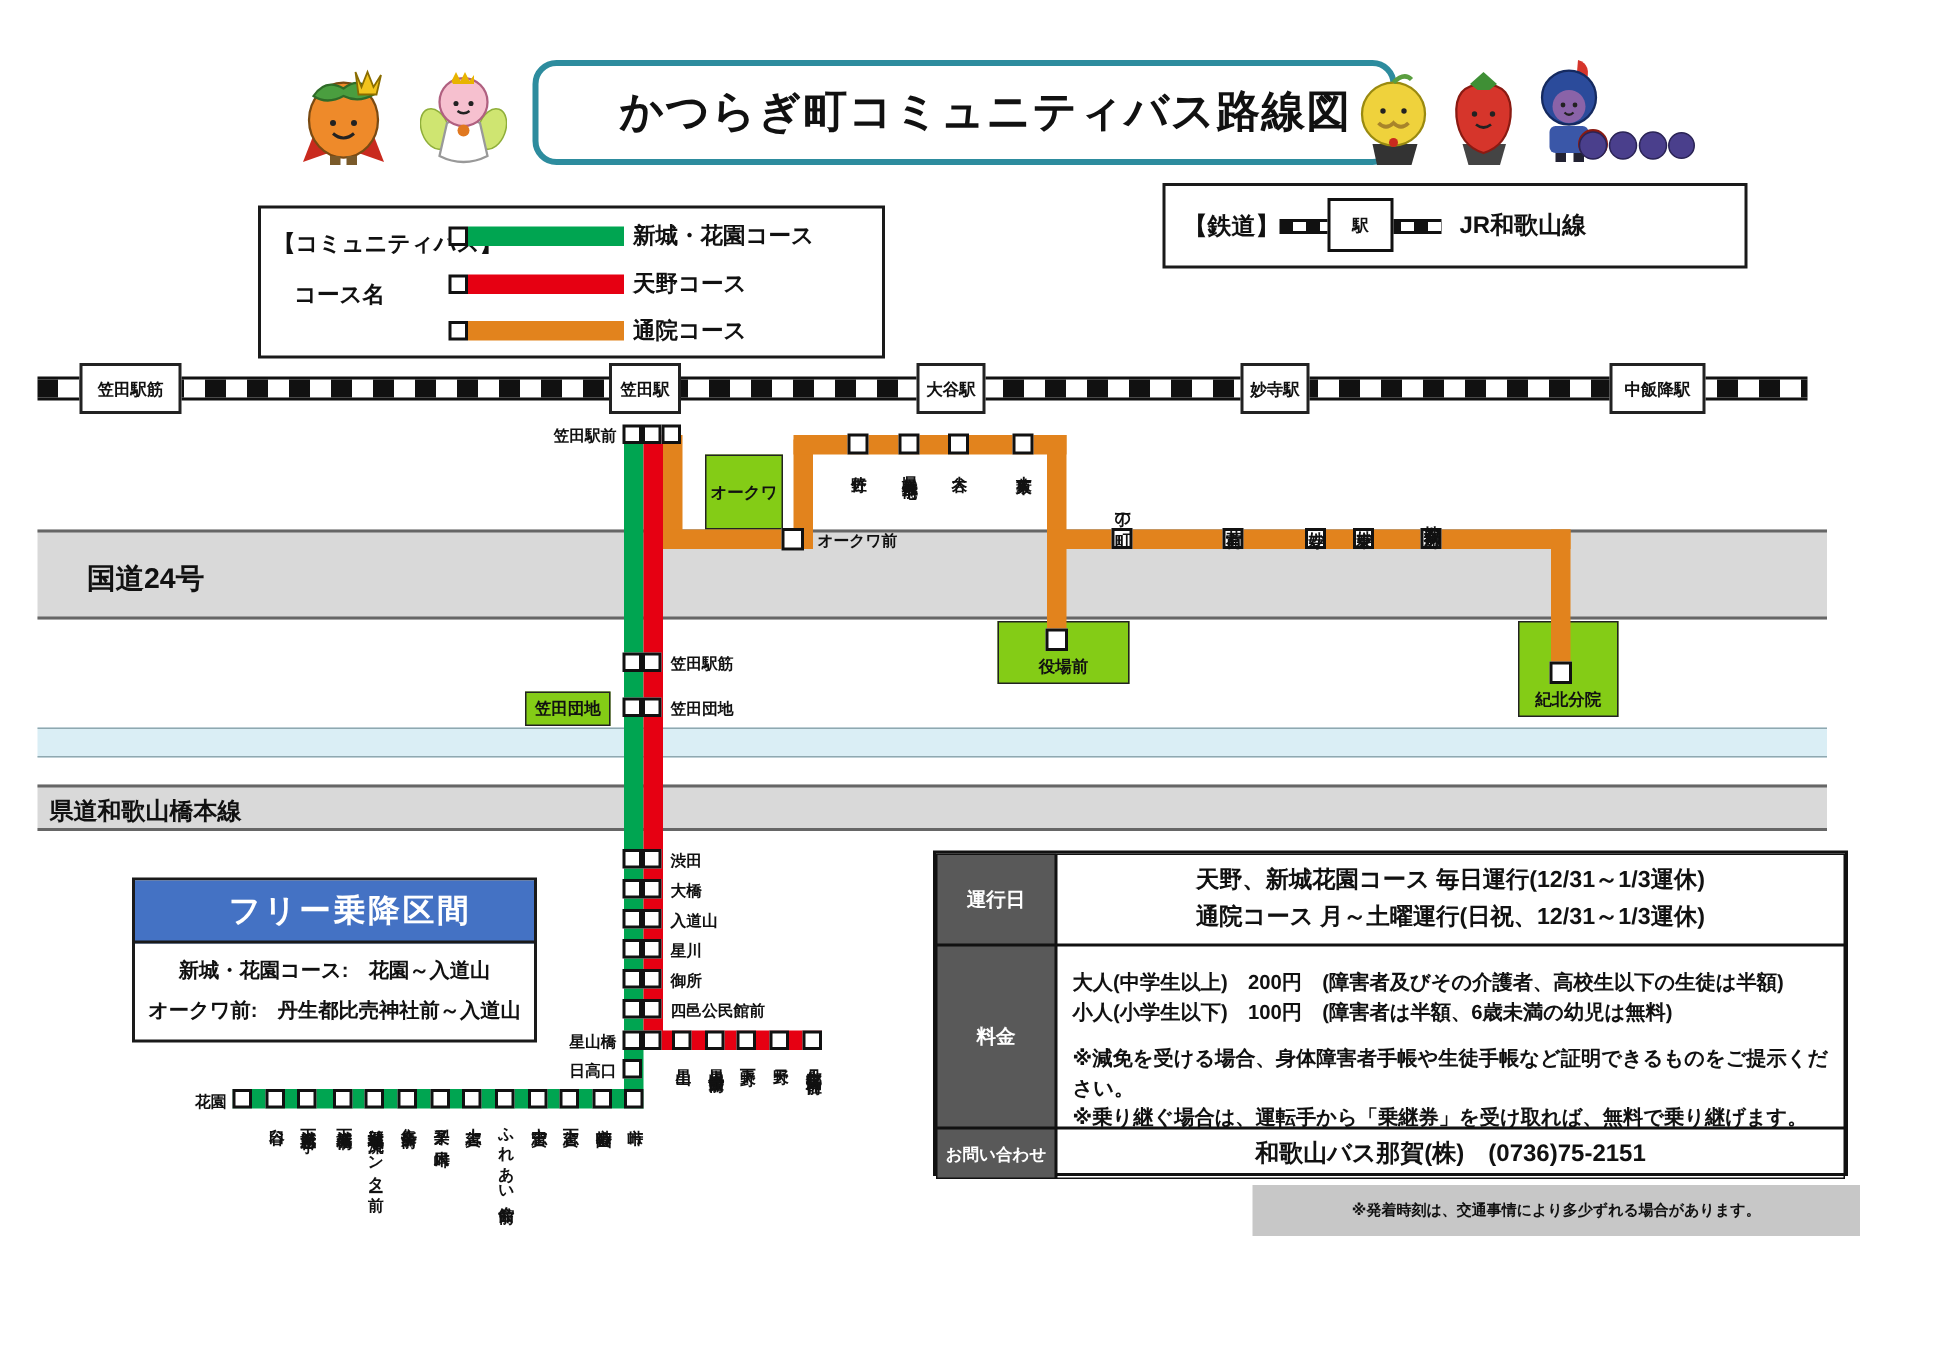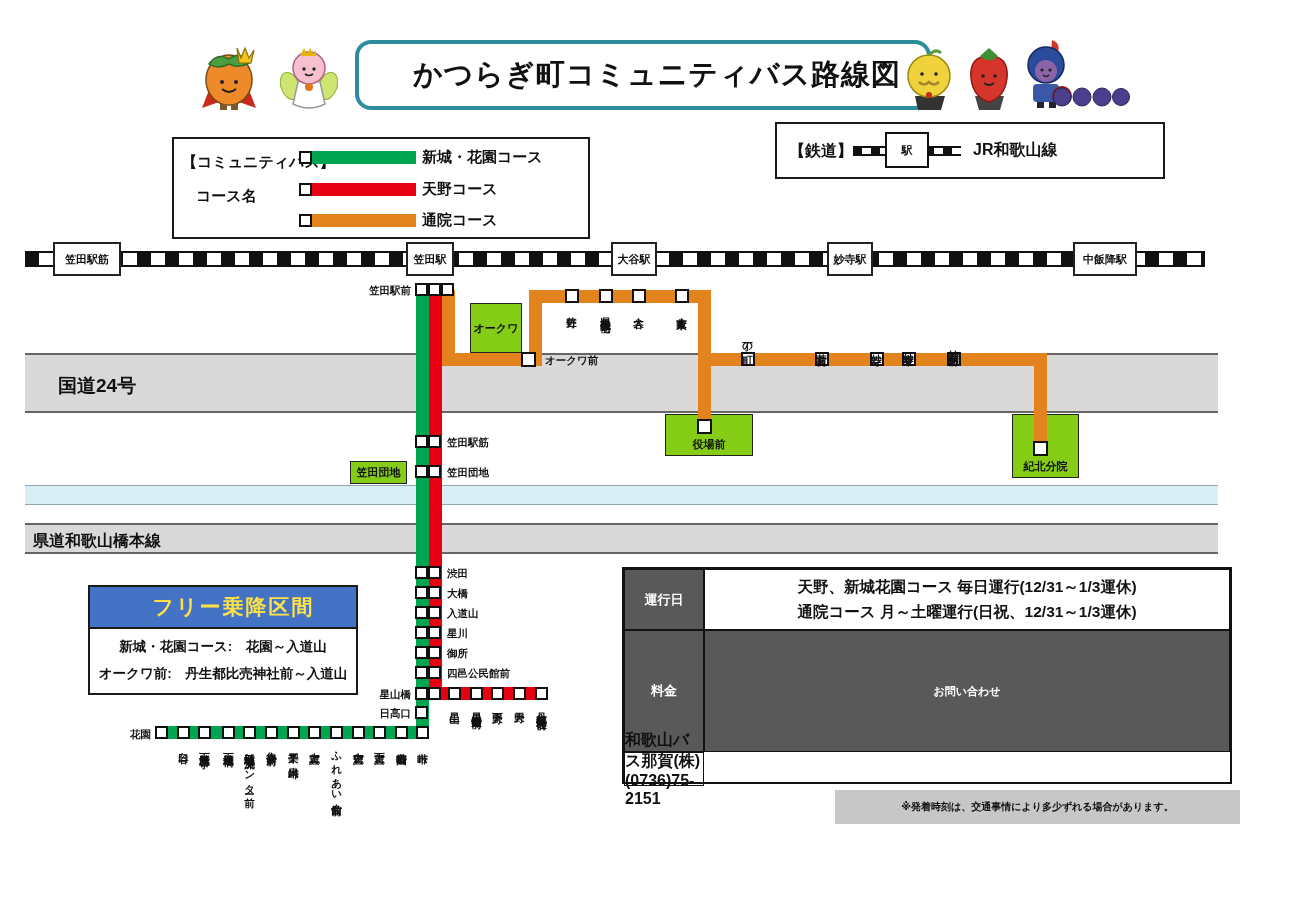--- a/index.html
+++ b/index.html
@@ -48,21 +48,21 @@
   .vlabel{position:absolute;writing-mode:vertical-rl;text-orientation:upright;font-size:10.5px;font-weight:bold;
     letter-spacing:1px;line-height:1.15;transform:translateX(-50%);}
   .vlabel-above{transform:translate(-50%,-100%);}
   .vwrap{height:42px;}
   .wbox{position:absolute;background:#84cc16;border:1.5px solid #222;box-sizing:border-box;display:flex;
     justify-content:center;font-size:11px;font-weight:bold;}
   .wbox-center{align-items:center;}
   .wbox-bottom{align-items:flex-end;padding-bottom:3px;}
   
   .free-box{position:absolute;left:88px;top:585px;width:270px;height:110px;border:2px solid #1a1a1a;background:#fff;box-sizing:border-box;}
-  .free-head{height:40px;background:#4472C4;border-bottom:2px solid #1a1a1a;color:#fde047;display:flex;align-items:center;justify-content:center;
+  .free-head{height:40px;background:#4472C4;border-bottom:2px solid #1a1a1a;color:#ffffff;display:flex;align-items:center;justify-content:center;
     font-size:21px;font-weight:bold;letter-spacing:2px;padding-left:21px;}
   .free-line{text-align:center;font-size:13.5px;font-weight:bold;margin-top:9px;white-space:nowrap;}
   
   .itable{position:absolute;left:622px;top:567px;width:610px;height:217px;border:2.5px solid #111;box-sizing:border-box;
     display:grid;grid-template-columns:80px 1fr;grid-template-rows:61px 122px 34px;background:#fff;}
   .th{background:#595959;color:#fff;font-weight:bold;display:flex;align-items:center;justify-content:center;
     border:1px solid #111;font-size:13px;}
   .th3{font-size:11px;}
   .td{border:1px solid #111;font-size:13.5px;font-weight:bold;}
   .td-center{display:flex;flex-direction:column;align-items:center;justify-content:center;}
@@ -295,18 +295,24 @@
     <div class="free-line">オークワ前:　丹生都比売神社前～入道山</div>
   </div>
 
   <div class="itable">
     <div class="th">運行日</div>
     <div class="td td-center td1">
       <div>天野、新城花園コース 毎日運行(12/31～1/3運休)</div>
       <div>通院コース 月～土曜運行(日祝、12/31～1/3運休)</div>
     </div>
     <div class="th">料金</div>
+    <div class="td td2">
+      <div>大人(中学生以上)　200円　(障害者及びその介護者、高校生以下の生徒は半額)</div>
+      <div>小人(小学生以下)　100円　(障害者は半額、6歳未満の幼児は無料)</div>
+      <div class="gap">※減免を受ける場合、身体障害者手帳や生徒手帳など証明できるものをご提示ください。</div>
+      <div>※乗り継ぐ場合は、運転手から「乗継券」を受け取れば、無料で乗り継げます。</div>
+    </div>
     <div class="th th3">お問い合わせ</div>
     <div class="td td-center td3">和歌山バス那賀(株)　(0736)75-2151</div>
   </div>
 
   <div class="footnote">※発着時刻は、交通事情により多少ずれる場合があります。</div>
 </div>
 
 </body></html>

